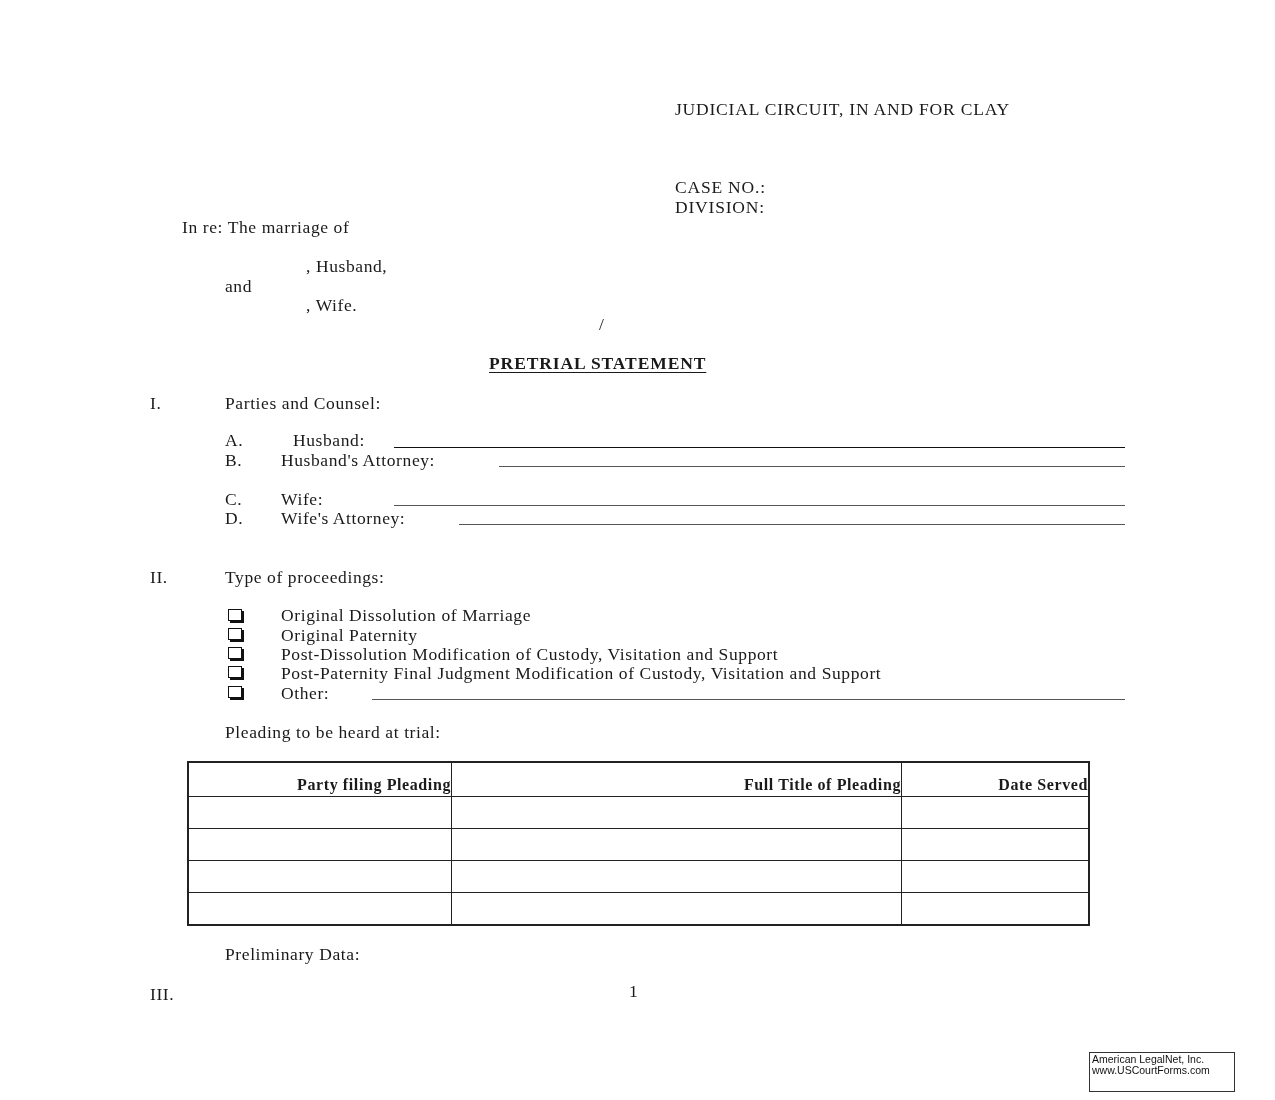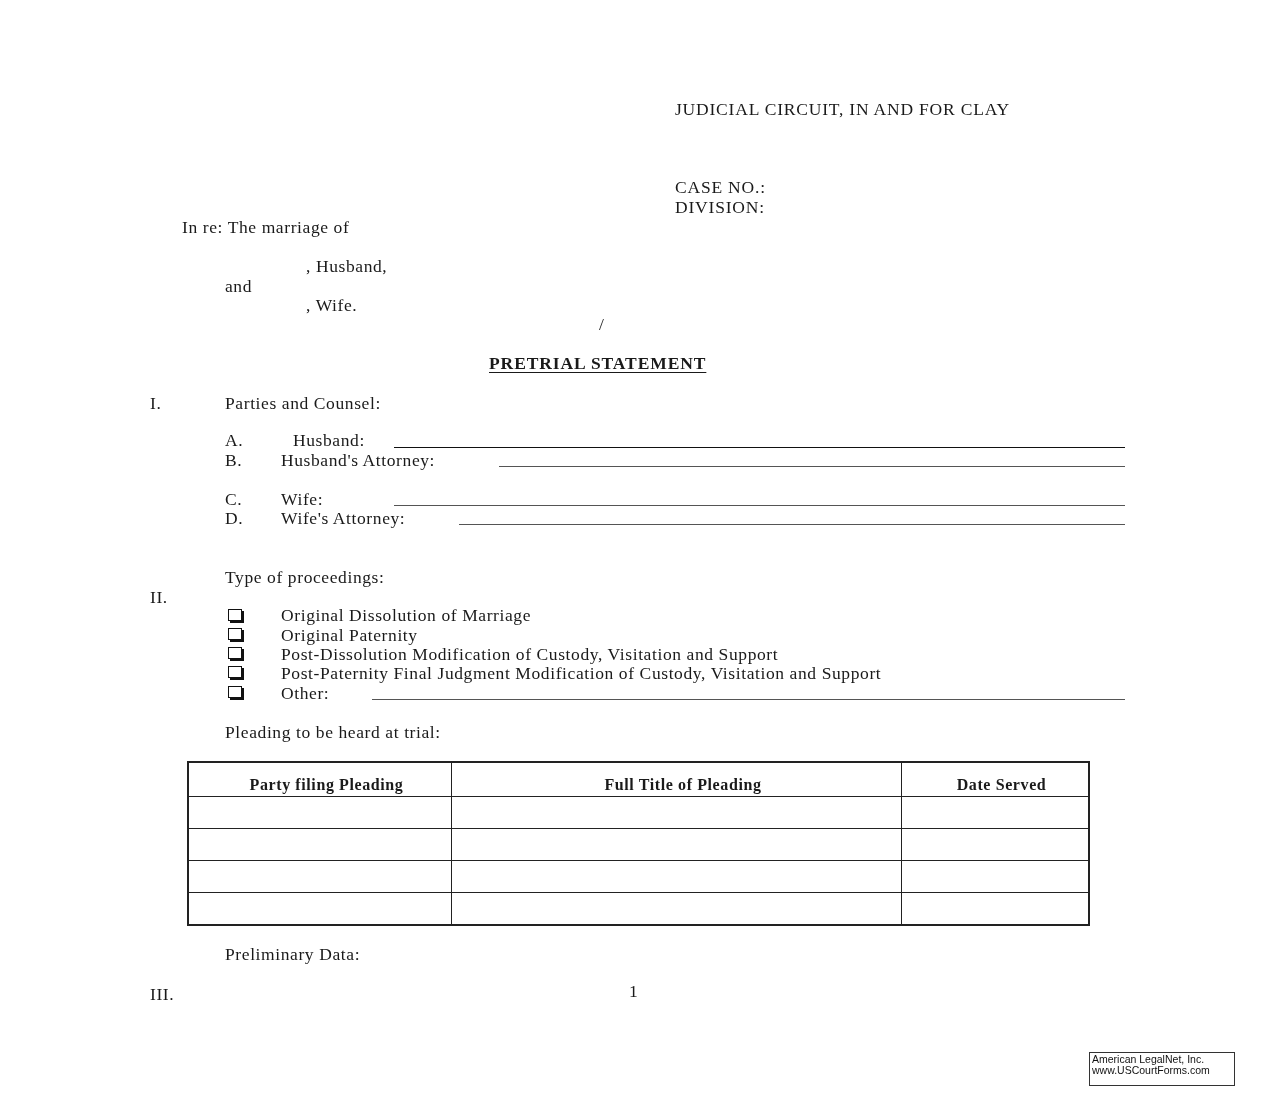--- a/index.html
+++ b/index.html
@@ -9,24 +9,24 @@
   .t { font-size: 17.5px; line-height: 20px; letter-spacing: 0.6px; }
   .hdr { font-size: 17.5px; line-height: 19.5px; letter-spacing: 0.8px; }
   .title { font-weight: bold; font-size: 17.5px; letter-spacing: 0.9px; text-decoration: underline; text-underline-offset: 3px; }
   .line { position: absolute; height: 0; border-top: 1.5px solid #555; }
   .line.dark { border-top-color: #111; }
   .chk { position: absolute; width: 12px; height: 10px; border: 1.3px solid #111;
          box-shadow: 2px 2px 0 #111; }
   table.pleadings { position: absolute; left: 187px; top: 761px; border-collapse: collapse;
                     border: 2px solid #222; }
   table.pleadings th, table.pleadings td { border: 1.5px solid #222; padding: 0; }
-  table.pleadings th { height: 31px; font-weight: bold; font-size: 16px; text-align: center;
+  table.pleadings th { height: 31px; font-weight: bold; font-size: 16px; text-align: right;
                        padding-left: 13px; letter-spacing: 0.6px; vertical-align: bottom; padding-bottom: 2px; }
   table.pleadings td { height: 31px; }
-  .stamp { position: absolute; left: 1089px; top: 1052px; width: 146px; height: 34px;
+  .stamp { position: absolute; left: 1089px; top: 1052px; width: 146px; height: 40px;
            border: 1px solid #333; font-family: "Liberation Sans", "DejaVu Sans", sans-serif;
            font-size: 10.5px; line-height: 10.5px; padding: 1px 0 0 2px; box-sizing: border-box; color: #111; }
 </style>
 </head>
 <body>
 
 <div class="abs hdr" style="left:675px; top:100px;">
   <div>JUDICIAL CIRCUIT, IN AND FOR CLAY</div>
 </div>
 <div class="abs hdr" style="left:675px; top:178px;">CASE NO.:</div>
@@ -52,21 +52,21 @@
 <div class="line" style="left:499px; top:466px; width:626px;"></div>
 
 <div class="abs t" style="left:225px; top:489px;">C.</div>
 <div class="abs t" style="left:281px; top:489px;">Wife:</div>
 <div class="line" style="left:394px; top:505px; width:731px;"></div>
 
 <div class="abs t" style="left:225px; top:508px;">D.</div>
 <div class="abs t" style="left:281px; top:508px;">Wife's Attorney:</div>
 <div class="line" style="left:459px; top:524px; width:666px;"></div>
 
-<div class="abs t" style="left:150px; top:567px;margin-top:20px;">II.</div>
+<div class="abs t" style="left:150px; top:567px;">II.</div>
 <div class="abs t" style="left:225px; top:567px;">Type of proceedings:</div>
 
 <div class="chk" style="left:228px; top:609px;"></div>
 <div class="abs t" style="left:281px; top:605px;">Original Dissolution of Marriage</div>
 
 <div class="chk" style="left:228px; top:628px;"></div>
 <div class="abs t" style="left:281px; top:625px;">Original Paternity</div>
 
 <div class="chk" style="left:228px; top:647px;"></div>
 <div class="abs t" style="left:281px; top:644px;">Post-Dissolution Modification of Custody, Visitation and Support</div>

